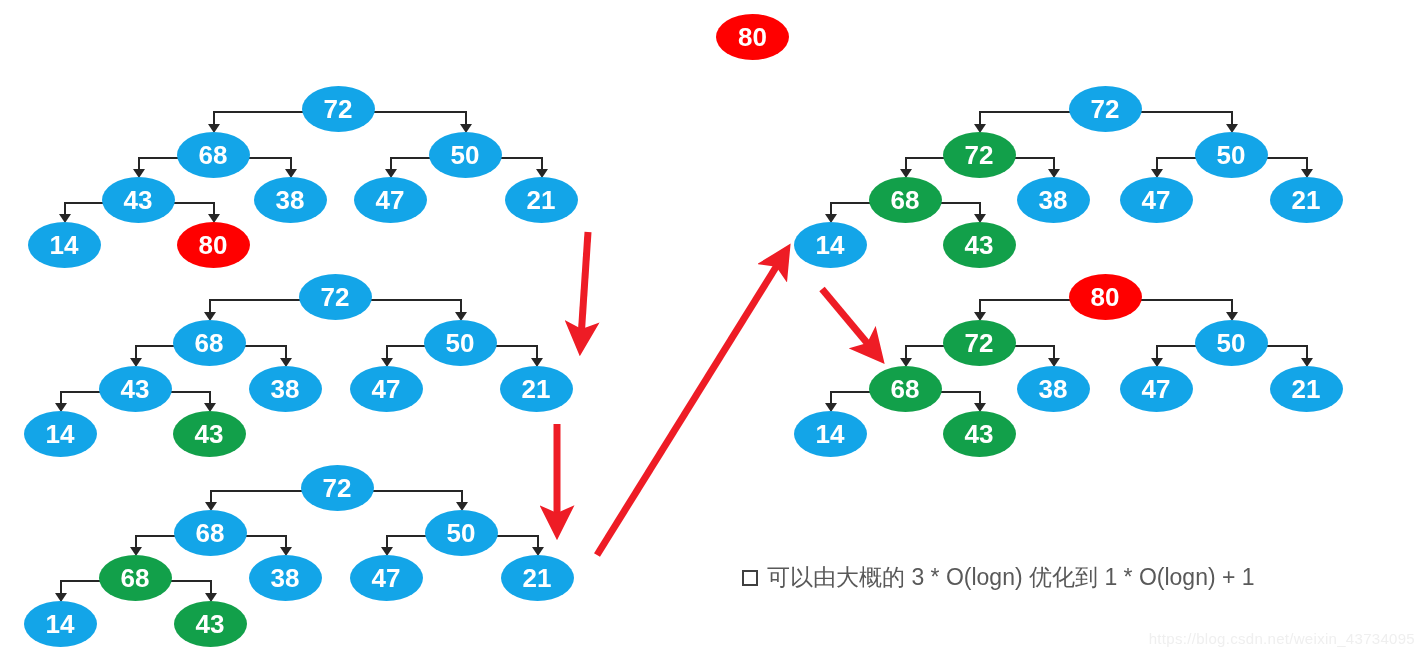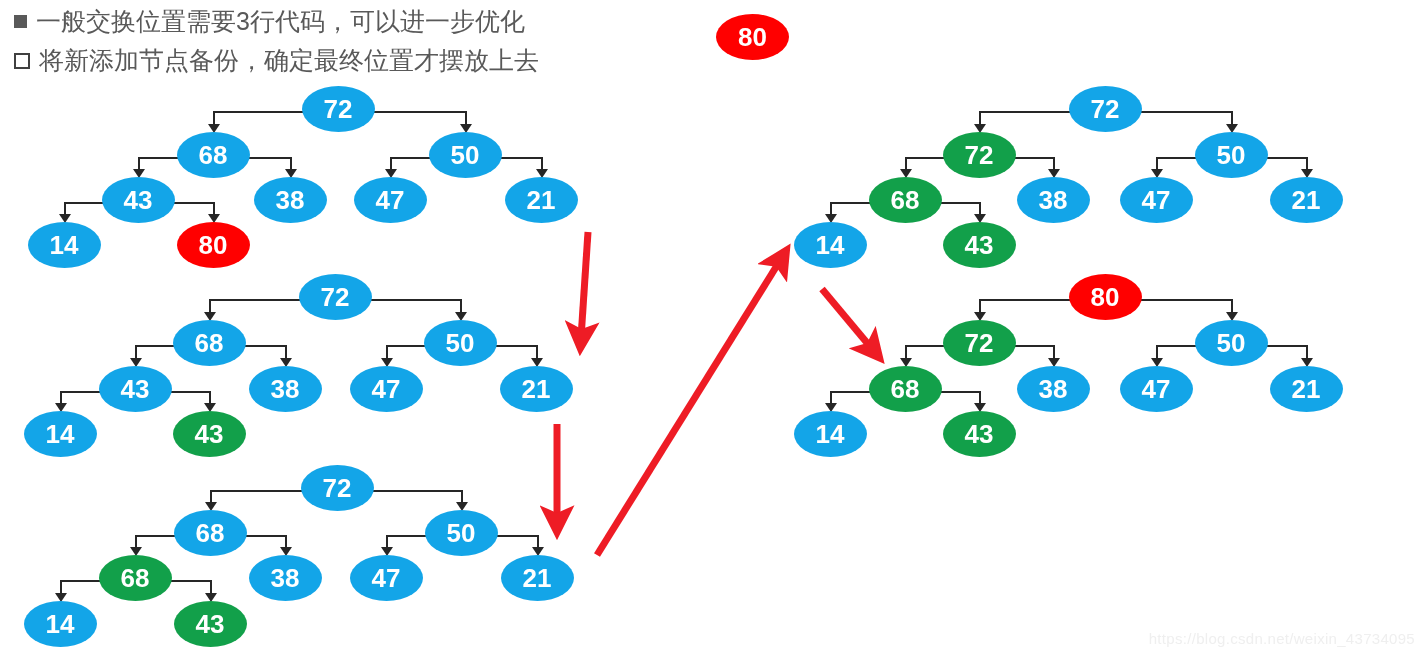--- a/index.html
+++ b/index.html
@@ -94,35 +94,31 @@
     color: #EFEFEF;
     letter-spacing: 0.3px;
     white-space: nowrap;
   }
 </style>
 </head>
 <body>
 
 <div id="stage">
 
-  <div class="bullet-line" style="left:14px; top:5px;">
-    <span class="bullet-mark mark-filled"></span>
-    <span class="bullet-text">一般交换位置需要3行代码，可以进一步优化</span>
-  </div>
-
-  <div class="bullet-line" style="left:14px; top:44px;">
-    <span class="bullet-mark mark-hollow"></span>
-    <span class="bullet-text">将新添加节点备份，确定最终位置才摆放上去</span>
-  </div>
+
 
   <div class="node red" style="left:716px; top:14px; width:73px; height:46px;">
     <span>80</span>
   </div>
 
 
+  <div class="bullet-line" style="left:742px; top:562px;">
+    <span class="bullet-mark mark-hollow"></span>
+    <span class="bullet-text small">可以由大概的 3 * O(logn) 优化到 1 * O(logn) + 1</span>
+  </div>
 
   <div class="watermark">https://blog.csdn.net/weixin_43734095</div>
 
   <div id="tree-layer">
       <div class="" style="position:absolute;left:0;top:0;width:100%;height:100%;">
         <div class="link-h" style="left:213px; top:111px; width:125px;"></div>
         <div class="link-v" style="left:213px; top:111px; height:13px;"></div>
         <div class="arrow-head" style="left:208px; top:124px;"></div>
         <div class="link-h" style="left:338px; top:111px; width:127px;"></div>
         <div class="link-v" style="left:465px; top:111px; height:13px;"></div>

